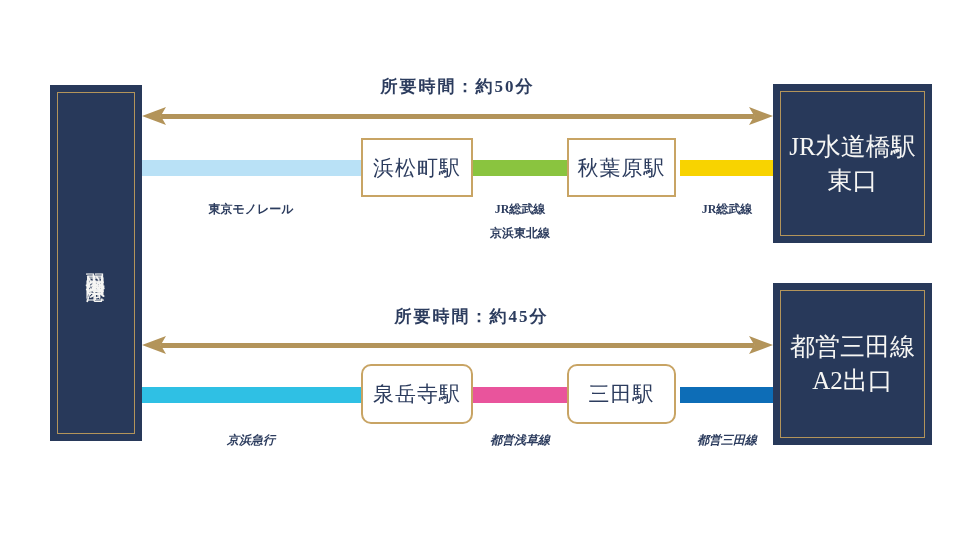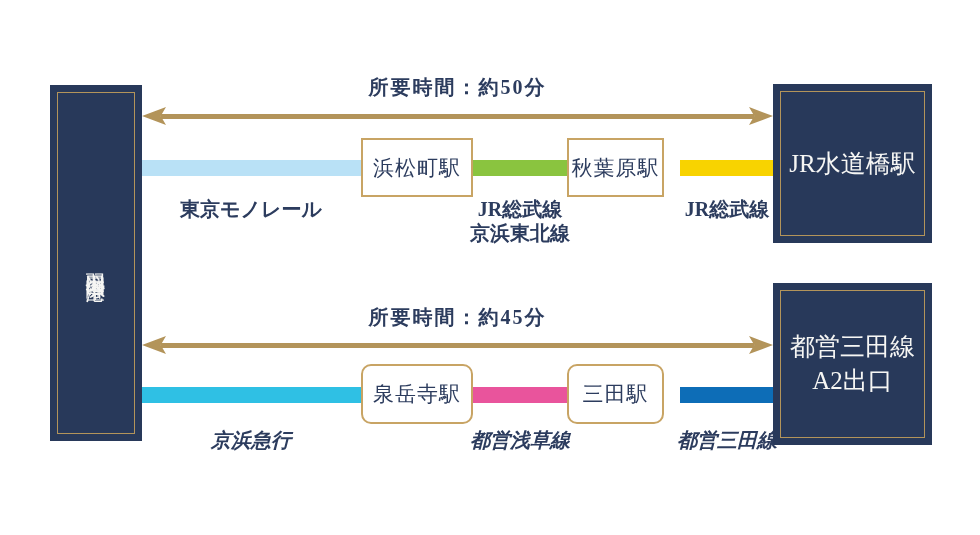--- a/index.html
+++ b/index.html
@@ -18,24 +18,24 @@
   .origin-box{left:50px;top:85px;width:92px;height:356px;}
   .origin-box .vtext{
     writing-mode:vertical-rl;font-size:20px;letter-spacing:2px;line-height:1;
   }
   .dest-box-1{left:773px;top:84px;width:159px;height:159px;}
   .dest-box-2{left:773px;top:283px;width:159px;height:162px;}
   .dest-text{text-align:center;font-size:25px;line-height:34px;}
   
   .duration-label{
     position:absolute;left:142px;width:631px;text-align:center;
-    color:#2c3c5e;font-weight:bold;font-size:20px;letter-spacing:2px;line-height:22px;
+    color:#2c3c5e;font-weight:bold;font-size:17px;letter-spacing:2px;line-height:22px;
   }
   .dur-1{top:76px;}
-  .dur-2{top:306px;}
+  .dur-2{top:306px;margin-left:14px;}
   .arrow{
     position:absolute;left:142px;width:631px;height:18px;
     display:flex;align-items:center;
   }
   .arrow-1{top:107px;}
   .arrow-2{top:336px;}
   .arrow .head{width:24px;height:18px;background:#b3945a;flex:0 0 auto;}
   .arrow .head.left{clip-path:polygon(0 50%, 100% 0, 78% 50%, 100% 100%);}
   .arrow .head.right{clip-path:polygon(100% 50%, 0 0, 22% 50%, 0 100%);}
   .arrow .shaft{flex:1 1 auto;height:5px;background:#b3945a;margin:0 -5px;}
@@ -48,25 +48,25 @@
   .seg.s3{left:680px;width:93px;}
   
   .station{
     position:absolute;background:#ffffff;border:2px solid #c8a464;box-sizing:border-box;
     display:flex;align-items:center;justify-content:center;
     color:#2c3c5e;font-size:21px;letter-spacing:1px;
   }
   .row1 .station{top:138px;height:59px;}
   .row2 .station{top:364px;height:60px;border-radius:10px;}
   .station.st1{left:361px;width:112px;}
-  .station.st2{left:567px;width:97px;}
+  .station.st2{left:567px;width:109px;}
   
   .line-label{
     position:absolute;transform:translateX(-50%);
-    color:#2c3c5e;font-weight:bold;font-size:20px;line-height:24px;
+    color:#2c3c5e;font-weight:bold;font-size:12px;line-height:24px;
     text-align:center;white-space:nowrap;
   }
   .row1 .line-label{top:197px;}
   .row2 .line-label{top:428px;font-style:italic;}
   .line-label.c1{left:251px;}
   .line-label.c2{left:520px;}
   .line-label.c3{left:727px;}
 </style>
 </head>
 <body>
@@ -103,20 +103,21 @@
     <div class="line-label c2">
       <div>JR総武線</div>
       <div>京浜東北線</div>
     </div>
     <div class="line-label c3">JR総武線</div>
 
     <div class="navy-box dest-box-1">
       <div class="inner">
         <div class="dest-text">
           <div>JR水道橋駅</div>
+          <div>東口</div>
         </div>
       </div>
     </div>
   </div>
 
   <div class="row2">
     <div class="duration-label dur-2">所要時間：約45分</div>
 
     <div class="arrow arrow-2">
       <span class="head left"></span>

